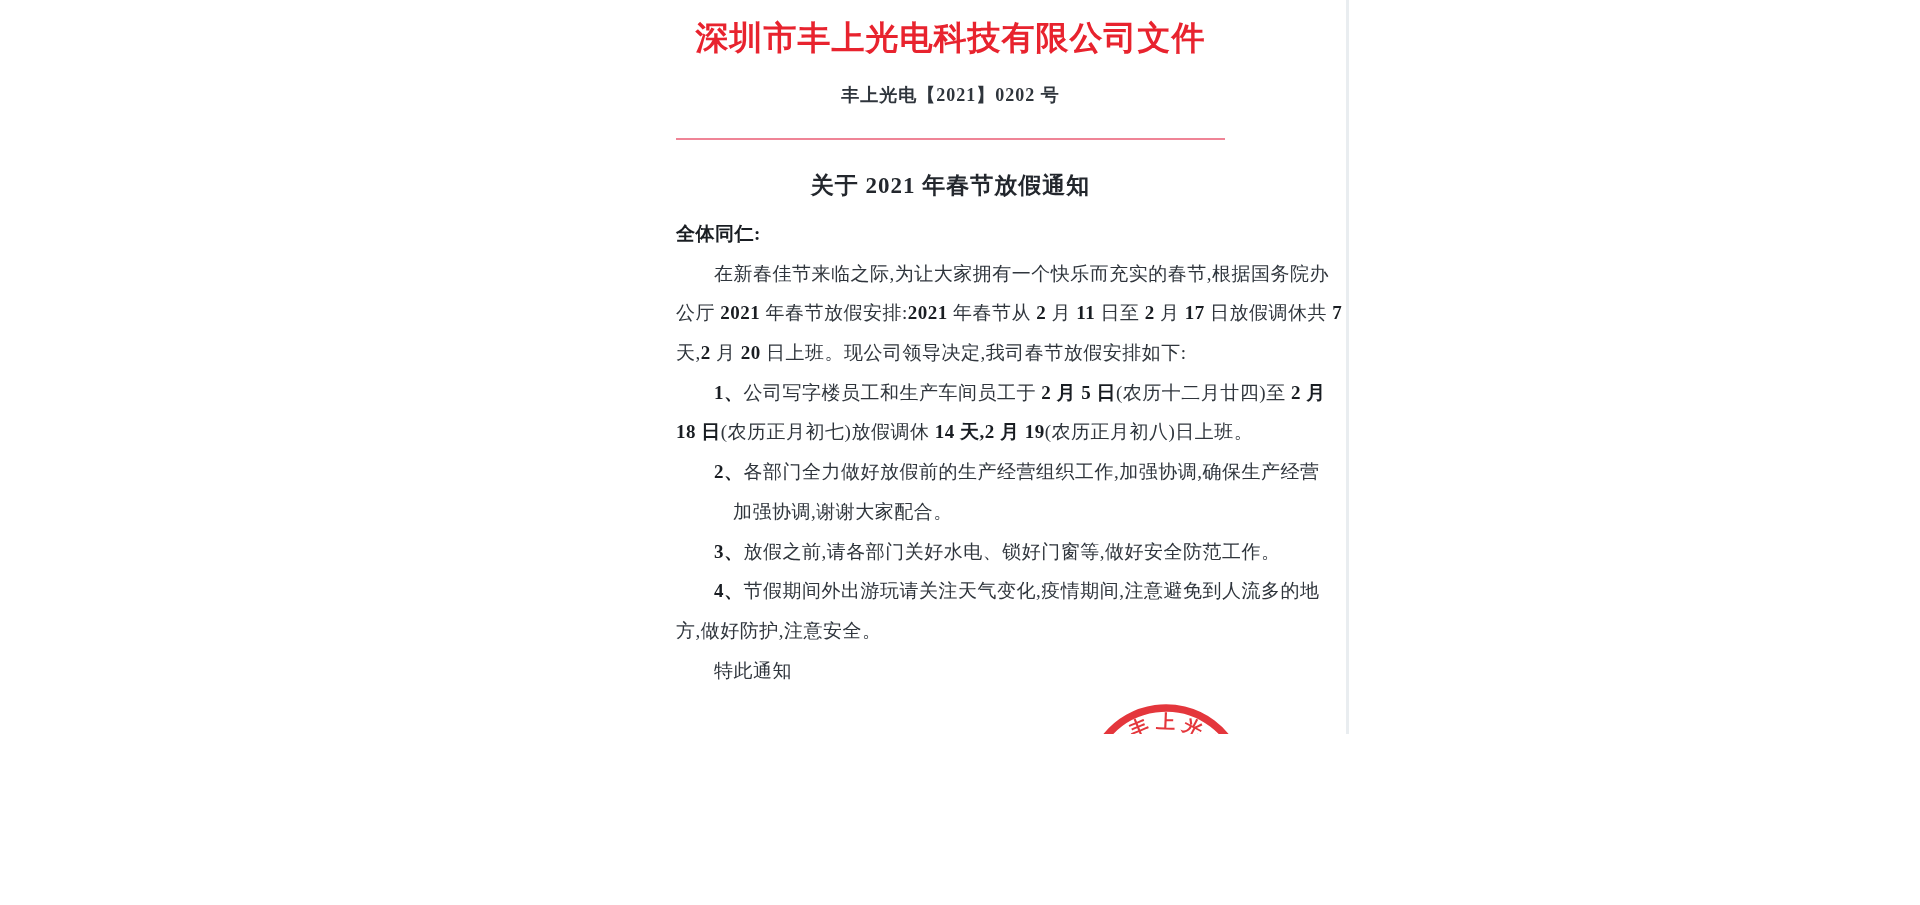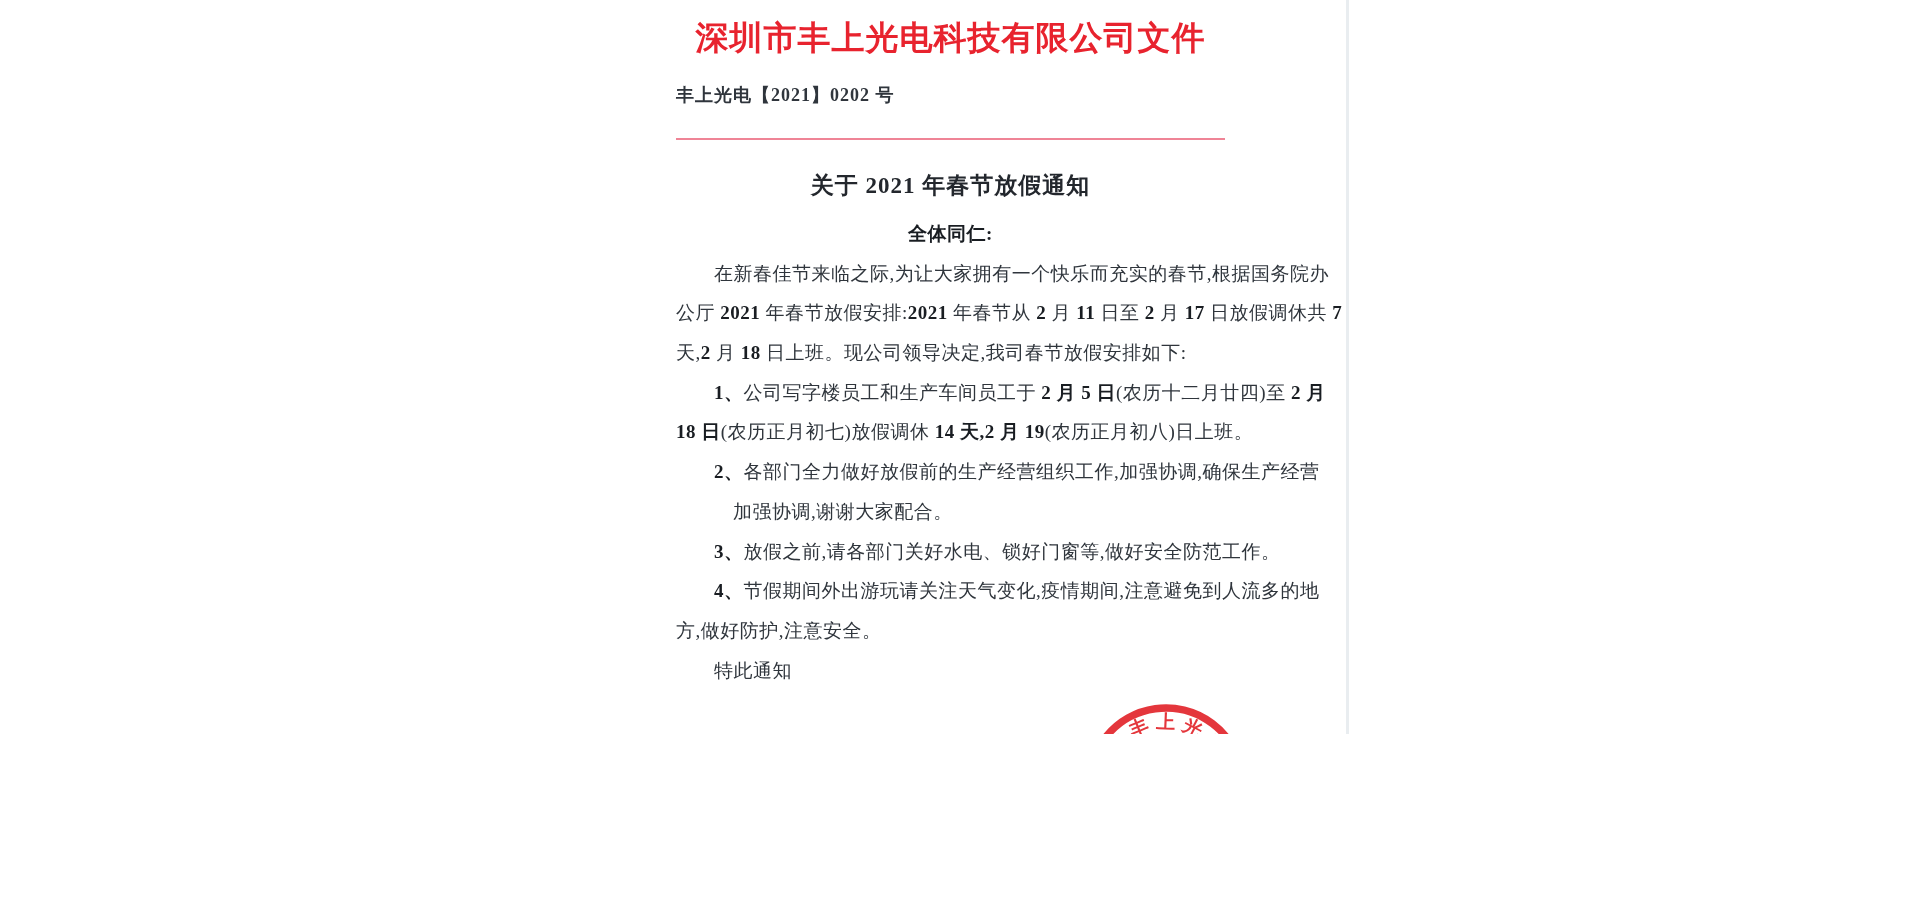--- a/index.html
+++ b/index.html
@@ -12,21 +12,21 @@
     position:absolute; left:1346px; top:0; width:3px; height:905px;
     background:#e9edf0;
   }
   .doc { position:absolute; left:676px; top:0; width:549px; height:905px; }
   .letterhead-title {
     position:absolute; left:0; top:16px; width:100%; text-align:center;
     font-size:33px; font-weight:bold; color:#e8232e; letter-spacing:1px;
     white-space:nowrap;
   }
   .doc-number {
-    position:absolute; left:0; top:83px; width:100%; text-align:left;
+    position:absolute; left:0; top:83px; width:100%; text-align:center;
     font-size:18px; color:#2f353c; font-weight:bold; letter-spacing:1px;
   }
   .red-rule {
     position:absolute; left:0; top:138px; width:100%; height:2px;
     background:#ef8496;
   }
   .subject-heading {
     position:absolute; left:0; top:170px; width:100%; text-align:center;
     font-size:23px; font-weight:bold; color:#23272d; letter-spacing:1px;
     white-space:nowrap;
@@ -67,24 +67,24 @@
 
     <div class="letterhead-title">深圳市丰上光电科技有限公司文件</div>
 
     <div class="doc-number">丰上光电【2021】0202 号</div>
 
     <div class="red-rule"></div>
 
     <div class="subject-heading">关于 2021 年春节放假通知</div>
 
     <div class="body-lines">
-        <div class="line" style="padding-left: 0px; text-align: center;"><span class="seg-b">全体同仁:</span></div>
+        <div class="line" style="padding-left: 0px;"><span class="seg-b">全体同仁:</span></div>
         <div class="line" style="padding-left: 38px;"><span>在新春佳节来临之际,为让大家拥有一个快乐而充实的春节,根据国务院办</span></div>
         <div class="line" style="padding-left: 0px;"><span>公厅 </span><span class="seg-b">2021</span><span> 年春节放假安排:</span><span class="seg-b">2021</span><span> 年春节从 </span><span class="seg-b">2</span><span> 月 </span><span class="seg-b">11</span><span> 日至 </span><span class="seg-b">2</span><span> 月 </span><span class="seg-b">17</span><span> 日放假调休共 </span><span class="seg-b">7</span></div>
-        <div class="line" style="padding-left: 0px;"><span>天,</span><span class="seg-b">2</span><span> 月 </span><span class="seg-b">18</span><span> 日上班。现公司领导决定,我司春节放假安排如下:</span></div>
+        <div class="line" style="padding-left: 0px;"><span>天,</span><span class="seg-b">2</span><span> 月 </span><span class="seg-b">20</span><span> 日上班。现公司领导决定,我司春节放假安排如下:</span></div>
         <div class="line" style="padding-left: 38px;"><span class="seg-b">1、</span><span>公司写字楼员工和生产车间员工于 </span><span class="seg-b">2 月 5 日</span><span>(农历十二月廿四)至 </span><span class="seg-b">2 月</span></div>
         <div class="line" style="padding-left: 0px;"><span class="seg-b">18 日</span><span>(农历正月初七)放假调休 </span><span class="seg-b">14 天,</span><span class="seg-b">2 月 19</span><span>(农历正月初八)日上班。</span></div>
         <div class="line" style="padding-left: 38px;"><span class="seg-b">2、</span><span>各部门全力做好放假前的生产经营组织工作,加强协调,确保生产经营</span></div>
         <div class="line" style="padding-left: 57px;"><span>加强协调,谢谢大家配合。</span></div>
         <div class="line" style="padding-left: 38px;"><span class="seg-b">3、</span><span>放假之前,请各部门关好水电、锁好门窗等,做好安全防范工作。</span></div>
         <div class="line" style="padding-left: 38px;"><span class="seg-b">4、</span><span>节假期间外出游玩请关注天气变化,疫情期间,注意避免到人流多的地</span></div>
         <div class="line" style="padding-left: 0px;"><span>方,做好防护,注意安全。</span></div>
         <div class="line" style="padding-left: 38px;"><span>特此通知</span></div>
       </div>
 

